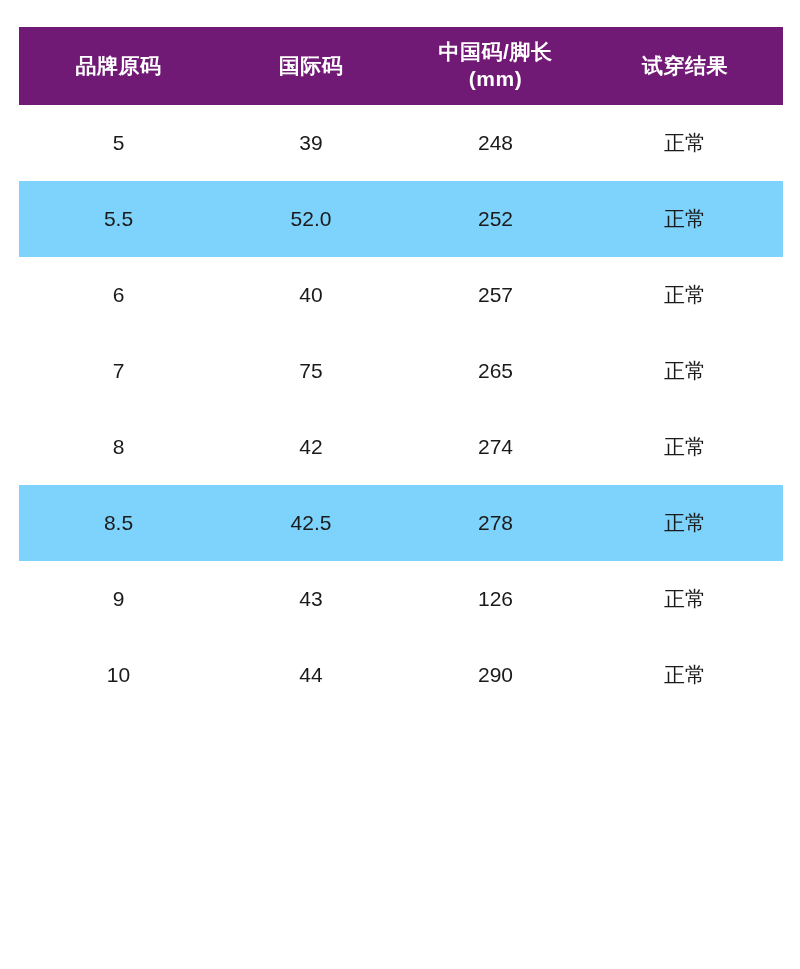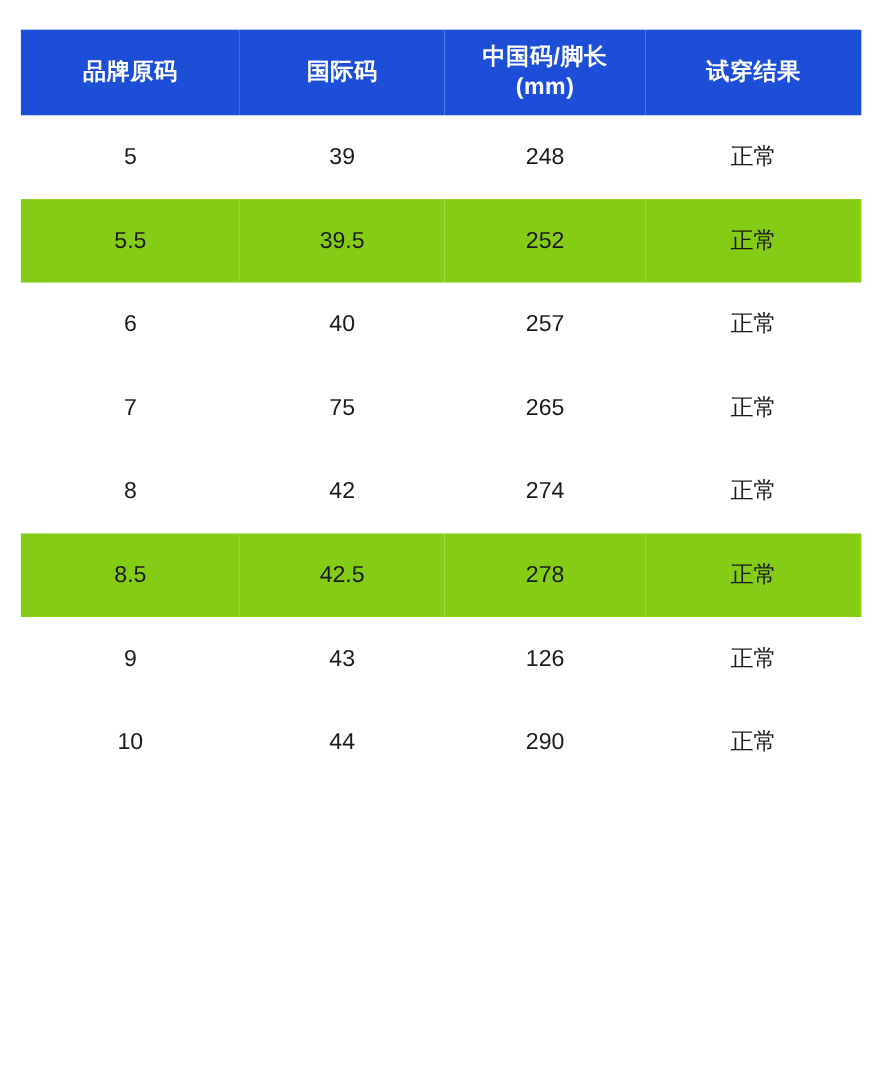--- a/index.html
+++ b/index.html
@@ -37,21 +37,21 @@
     table-layout: fixed;
     border: none;
   }
 
   table.size-table col.c1 { width: 26.05%; }
   table.size-table col.c2 { width: 24.35%; }
   table.size-table col.c3 { width: 23.95%; }
   table.size-table col.c4 { width: 25.65%; }
 
   thead tr.header-row {
-    background: #1d4ed8;
+    background: #701a75;
   }
 
   thead th {
     color: #ffffff;
     font-weight: 700;
     font-size: 21px;
     line-height: 1.28;
     text-align: center;
     vertical-align: middle;
     padding: 0;
@@ -62,21 +62,21 @@
 
   thead th .hdr-line {
     display: block;
   }
 
   tbody tr {
     height: 76px;
   }
 
   tbody tr.row-odd { background: #ffffff; }
-  tbody tr.row-even { background: #84cc16; }
+  tbody tr.row-even { background: #7dd3fc; }
 
   tbody td {
     color: #1a1a1a;
     font-weight: 400;
     font-size: 21px;
     line-height: 1.3;
     text-align: center;
     vertical-align: middle;
     padding: 0;
     height: 76px;
@@ -114,21 +114,21 @@
       </thead>
       <tbody>
         <tr class="row-odd">
           <td>5</td>
           <td>39</td>
           <td>248</td>
           <td>正常</td>
         </tr>
         <tr class="row-even">
           <td>5.5</td>
-          <td>39.5</td>
+          <td>52.0</td>
           <td>252</td>
           <td>正常</td>
         </tr>
         <tr class="row-odd">
           <td>6</td>
           <td>40</td>
           <td>257</td>
           <td>正常</td>
         </tr>
         <tr class="row-odd">

